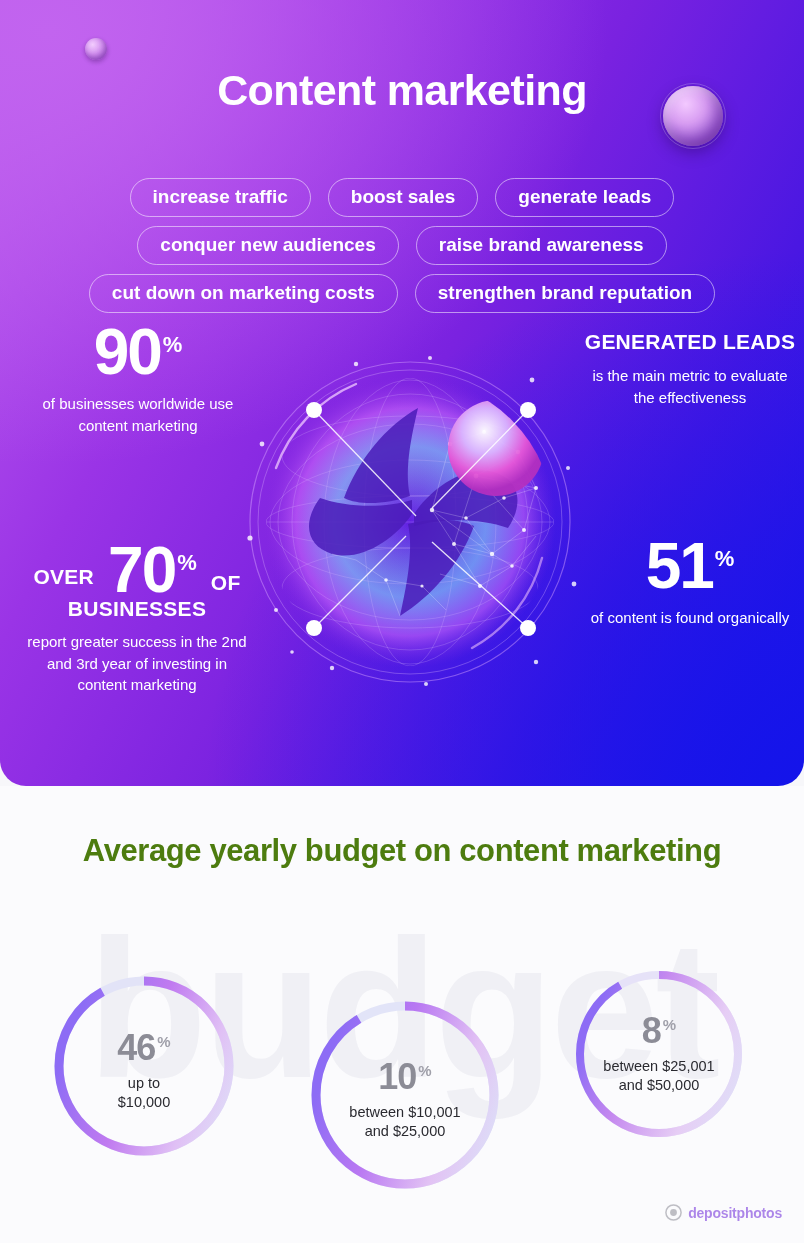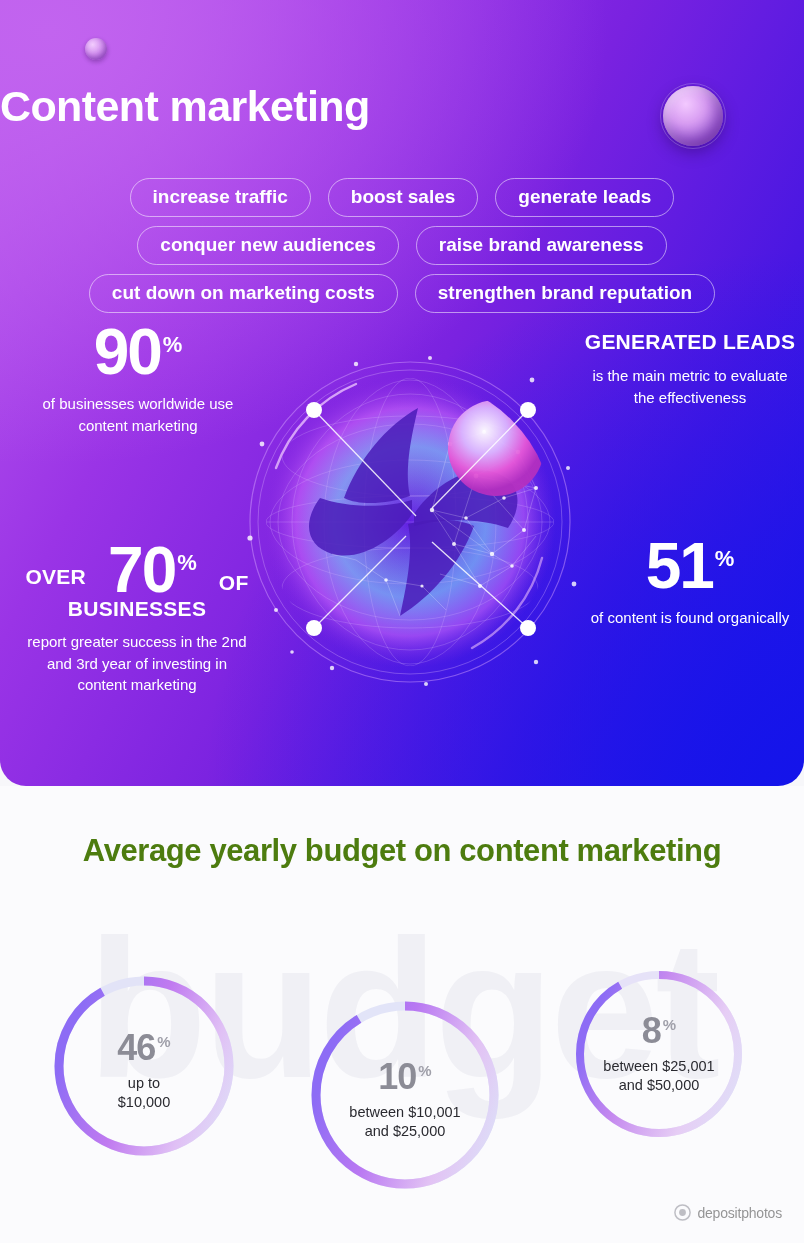--- a/index.html
+++ b/index.html
@@ -34,21 +34,21 @@
     left:663px; top:86px; width:60px; height:60px;
     background:radial-gradient(circle at 38% 30%, #f3c9ff 0%, #d89df2 35%, #a86ae0 68%, #7f49c4 100%);
     box-shadow:0 6px 16px rgba(35,0,70,.40), inset -5px -7px 14px rgba(80,15,130,.5), inset 3px 4px 10px rgba(255,255,255,.45);
   }
   .sphere-lg::after{
     content:""; position:absolute; left:-3px; top:-3px; right:-3px; bottom:-3px;
     border-radius:50%; border:1.5px solid rgba(255,255,255,.22);
   }
 
   .hero-title{
-    position:absolute; left:0; top:82px; width:804px; 
+    position:absolute; left:0; top:66px; width:804px; text-align:center;
     color:#fff; font-size:43px; font-weight:700; letter-spacing:-.6px;
   }
 
   
   .pills{ position:absolute; left:0; top:178px; width:804px; }
   .pill-row{ display:flex; justify-content:center; gap:17px; margin-bottom:9px; }
   .pill{
     border:1px solid rgba(255,255,255,.52);
     border-radius:40px; padding:7px 22px 8px;
     color:#fff; font-size:19px; font-weight:700; white-space:nowrap;
@@ -66,21 +66,21 @@
   .stat-90{ left:34px; top:322px; width:208px; }
   .stat-70{ left:24px; top:540px; width:226px; }
   .stat-leads{ left:584px; top:330px; width:212px; }
   .stat-51{ left:582px; top:536px; width:216px; }
 
   .bignum{ font-size:64px; font-weight:700; line-height:.95; letter-spacing:-2px; }
   .pct{ font-size:22px; font-weight:700; vertical-align:super; margin-left:2px; letter-spacing:0; }
   .stat-desc{ font-size:15px; font-weight:400; line-height:1.45; margin-top:10px; }
   .stat-head{ font-size:21px; font-weight:700; line-height:1.18; letter-spacing:.2px; }
 
-  .row70{ display:flex; align-items:flex-start; justify-content:center; gap:22px; }
+  .row70{ display:flex; align-items:flex-start; justify-content:center; gap:14px; }
   .over{ font-size:21px; font-weight:700; align-self:center; padding-top:14px; letter-spacing:.3px; }
   .of{ font-size:21px; font-weight:700; align-self:flex-end; padding-bottom:6px; letter-spacing:.3px; }
   .biz{ font-size:21px; font-weight:700; letter-spacing:.3px; margin-top:-4px; }
 
   
   .bottom{
     position:absolute; left:0; top:786px; width:804px; height:457px;
     background:#fbfbfd; overflow:hidden;
   }
   .watermark{
@@ -101,21 +101,21 @@
   }
   .donut-num{ color:#8c8c96; font-size:36px; font-weight:700; letter-spacing:-1px; line-height:1; }
   .donut-num .pct{ font-size:15px; color:#a0a0aa; vertical-align:super; }
   .donut-txt{ color:#2a2a30; font-size:14.5px; line-height:1.32; margin-top:8px; }
 
   .d1{ left:48px; top:970px; width:192px; height:192px; }
   .d2{ left:305px; top:995px; width:200px; height:200px; }
   .d3{ left:570px; top:965px; width:178px; height:178px; }
 
   .logo{ position:absolute; right:22px; bottom:22px; display:flex; align-items:center; gap:6px; opacity:.55; }
-  .logo-txt{ color:#404040; font-size:14px; font-weight:400; letter-spacing:-.2px; }
+  .logo-txt{ color:#6d28d9; font-size:14px; font-weight:700; letter-spacing:-.2px; }
 </style>
 </head>
 <body>
 
 <div class="hero">
 
   <div class="sphere sphere-sm"></div>
   <div class="sphere sphere-lg"></div>
 
   <div class="hero-title">Content marketing</div>

